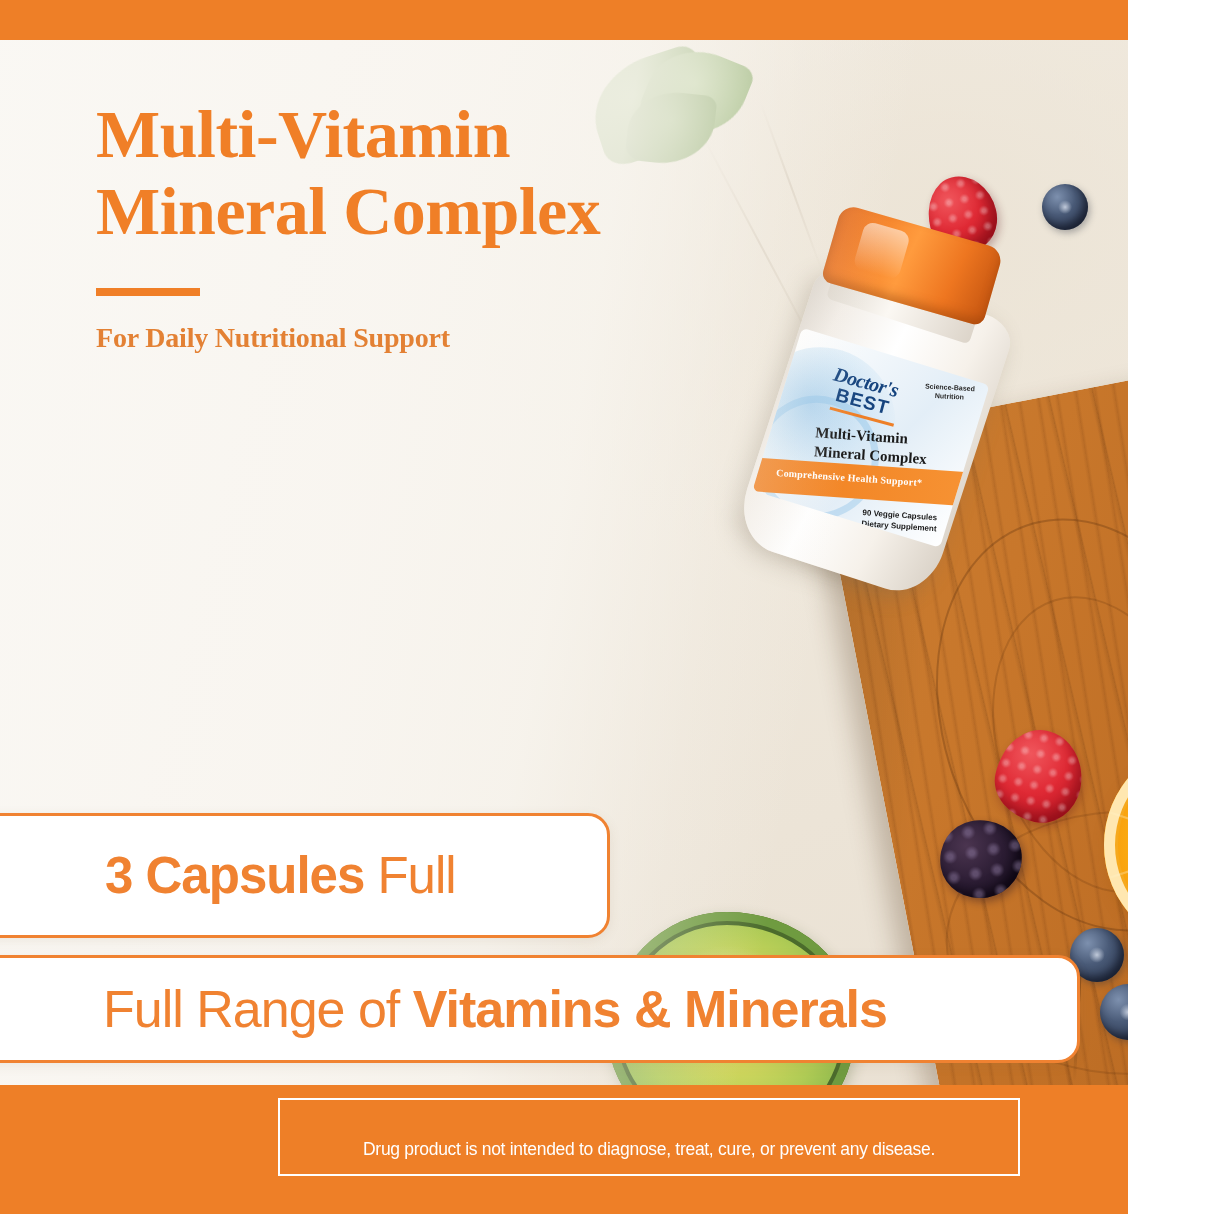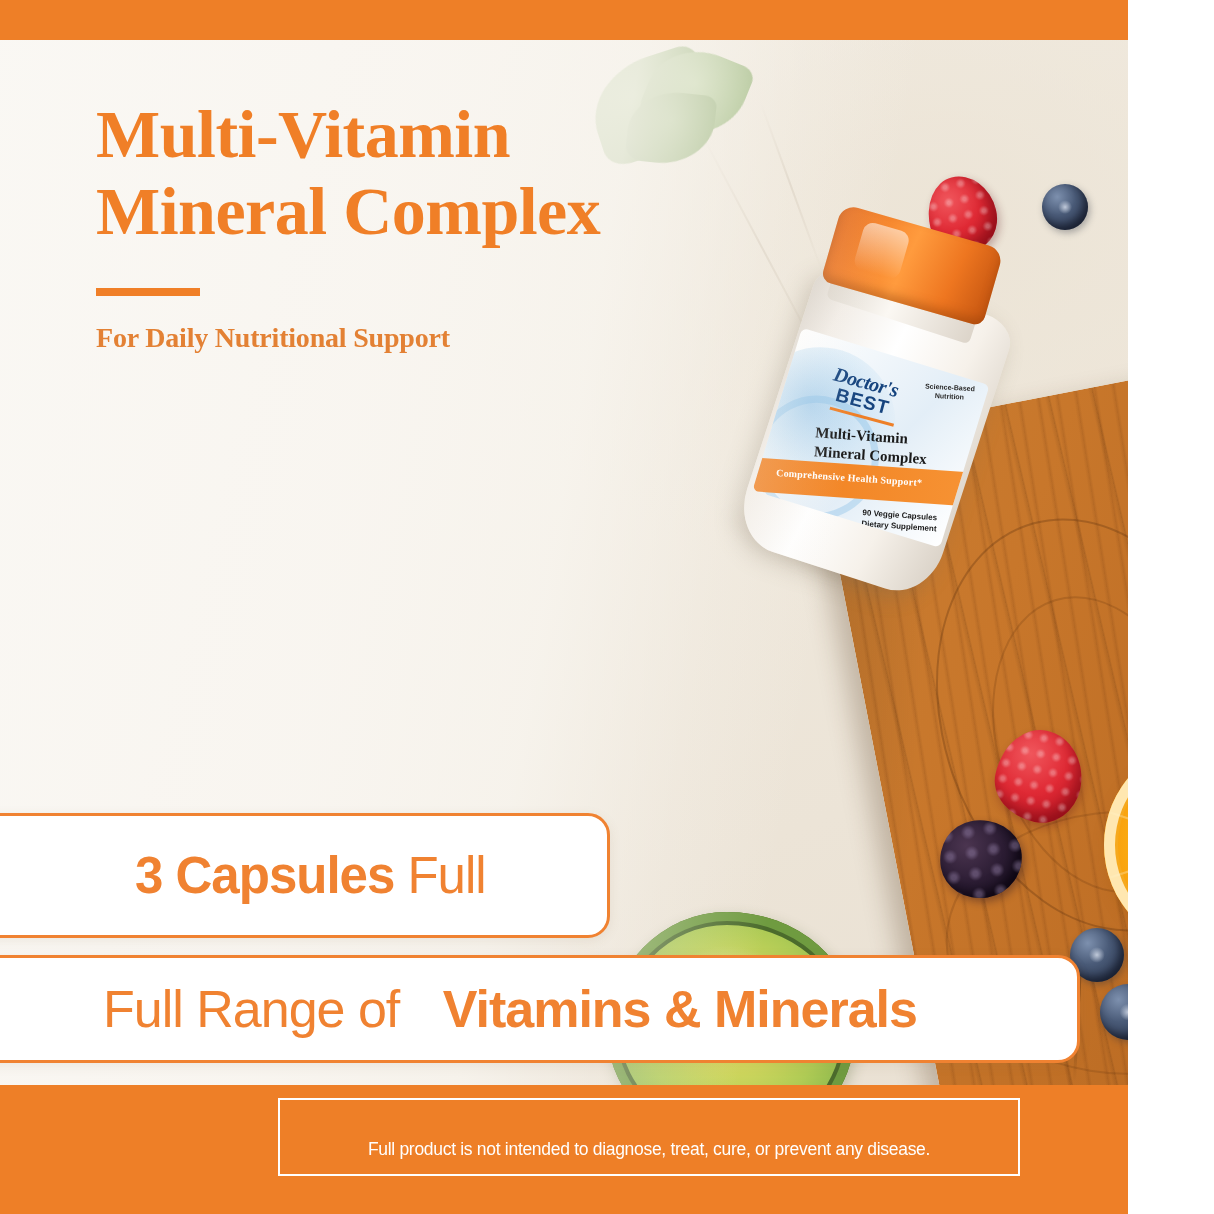--- a/index.html
+++ b/index.html
@@ -386,21 +386,21 @@
     padding-left: 140px;
   }
   .callout-text {
     font-family: "Liberation Sans", sans-serif;
     color: #F08231;
     letter-spacing: -1px;
     white-space: nowrap;
   }
   .callout-1 .callout-text { font-size: 51px; }
   .callout-2 .callout-text { font-size: 52px; }
-  .callout-text b { font-weight: bold; margin-left: 30px; }
+  .callout-text b { font-weight: bold; }
 
   
   .disclaimer {
     position: absolute;
     left: 278px; top: 1098px;
     width: 742px; height: 78px;
     border: 2px solid #FFFFFF;
     box-sizing: border-box;
     display: flex;
     align-items: center;
@@ -522,17 +522,17 @@
 
   <div class="callout callout-2">
     <div class="callout-text">
       <span>Full Range of </span><b>Vitamins &amp; Minerals</b>
     </div>
   </div>
 
   <div class="disclaimer">
     <div class="disclaimer-text">
       <br>
-      <span>Full product is not intended to diagnose, treat, cure, or prevent any disease.</span>
+      <span>Drug product is not intended to diagnose, treat, cure, or prevent any disease.</span>
     </div>
   </div>
 
 </div>
 
 </body></html>

